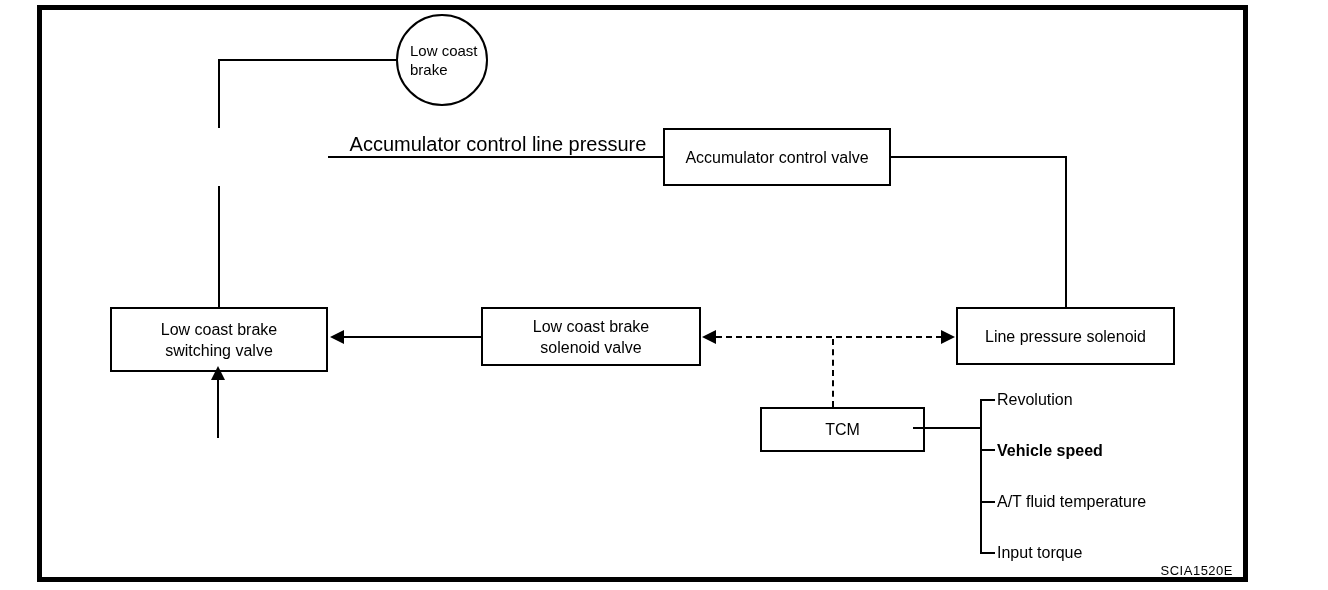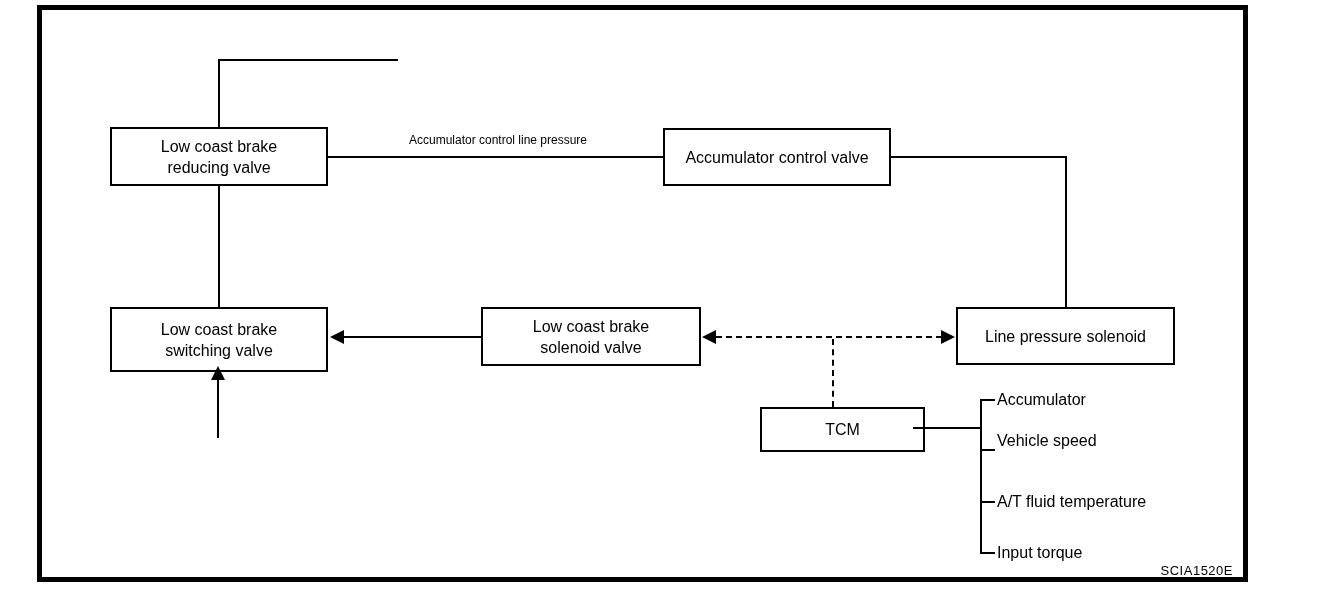--- a/index.html
+++ b/index.html
@@ -59,21 +59,21 @@
     border-left: 14px solid #000000;
   }
   .arrow-up {
     position: absolute; width: 0; height: 0;
     border-left: 7px solid transparent;
     border-right: 7px solid transparent;
     border-bottom: 14px solid #000000;
   }
   .flow-label {
     position: absolute;
-    font-size: 12px;
+    font-size: 20px;
     white-space: nowrap;
   }
   .input-label {
     position: absolute;
     font-size: 16px;
     white-space: nowrap;
   }
   .fig-code {
     position: absolute;
     font-size: 13px;
@@ -84,24 +84,24 @@
 </head>
 <body>
 
 <div class="canvas">
 
   <div class="frame"></div>
 
   <div class="line-h" style="left:218px; top:59px; width:180px;"></div>
   <div class="line-v" style="left:218px; top:59px; height:69px;"></div>
 
+  <div class="circle-node" style="left:396px; top:14px; width:92px; height:92px;">
+    <span>Low coast brake</span>
+  </div>
 
-  <div class="node-box" style="left:110px; top:127px; width:218px; height:59px;">
-    <span style="max-width:170px;">Low coast brake reducing valve</span>
-  </div>
 
   <div class="line-h" style="left:328px; top:156px; width:335px;"></div>
   <div class="flow-label" style="left:333px; top:133px; width:330px; text-align:center;">Accumulator control line pressure</div>
 
   <div class="node-box" style="left:663px; top:128px; width:228px; height:58px;">
     <span>Accumulator control valve</span>
   </div>
 
   <div class="line-h" style="left:891px; top:156px; width:176px;"></div>
   <div class="line-v" style="left:1065px; top:156px; height:151px;"></div>
@@ -133,22 +133,22 @@
     <span>TCM</span>
   </div>
 
   <div class="line-h" style="left:913px; top:427px; width:69px;"></div>
   <div class="line-v" style="left:980px; top:399px; height:155px;"></div>
   <div class="line-h" style="left:980px; top:399px; width:15px;"></div>
   <div class="line-h" style="left:980px; top:449px; width:15px;"></div>
   <div class="line-h" style="left:980px; top:501px; width:15px;"></div>
   <div class="line-h" style="left:980px; top:552px; width:15px;"></div>
 
-  <div class="input-label" style="left:997px; top:391px;">Accumulator</div>
-  <div class="input-label" style="left:997px; top:432px;">Vehicle speed</div>
+  <div class="input-label" style="left:997px; top:391px;">Revolution</div>
+  <div class="input-label" style="left:997px; top:442px;font-weight:bold;">Vehicle speed</div>
   <div class="input-label" style="left:997px; top:493px;">A/T fluid temperature</div>
   <div class="input-label" style="left:997px; top:544px;">Input torque</div>
 
   <div class="arrow-up" style="left:211px; top:366px;"></div>
   <div class="line-v" style="left:217px; top:379px; height:59px;"></div>
 
   <div class="fig-code" style="left:1113px; top:563px; width:120px;">SCIA1520E</div>
 
 </div>
 

